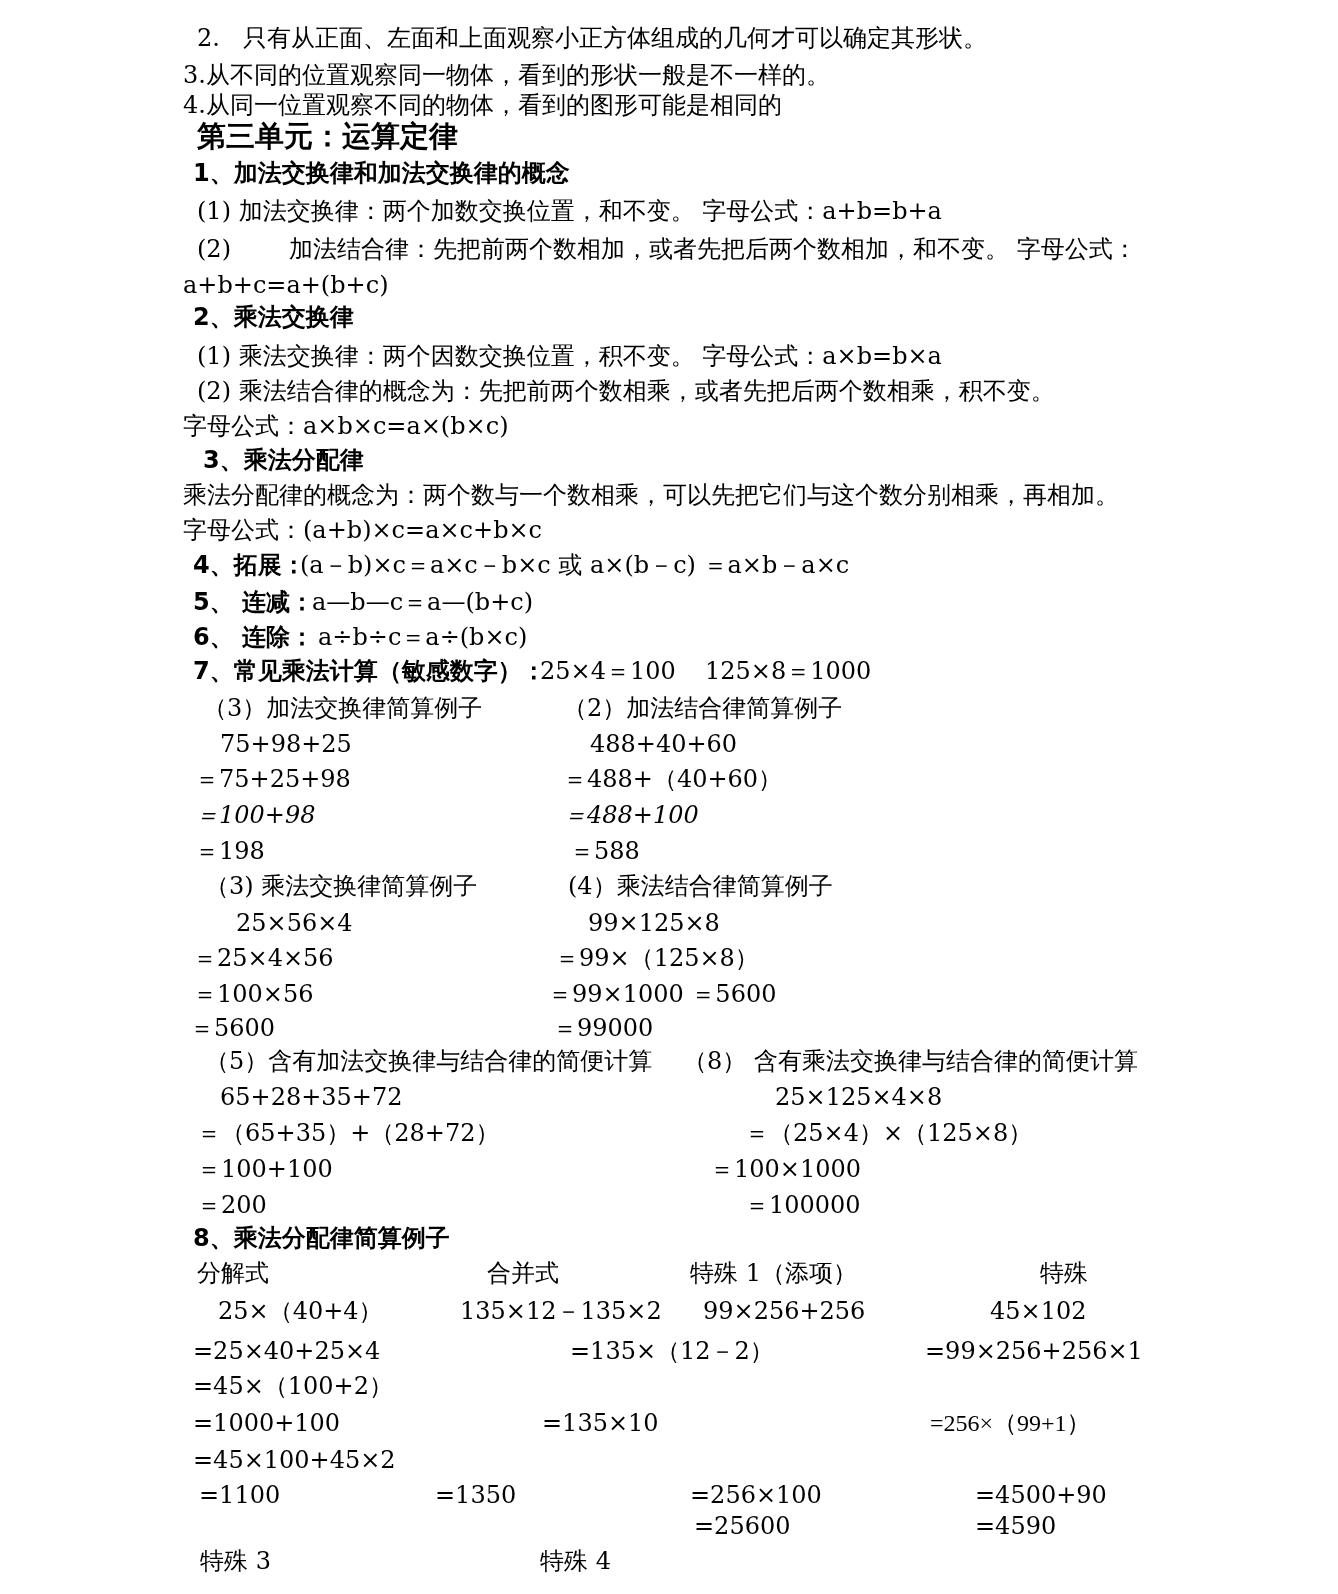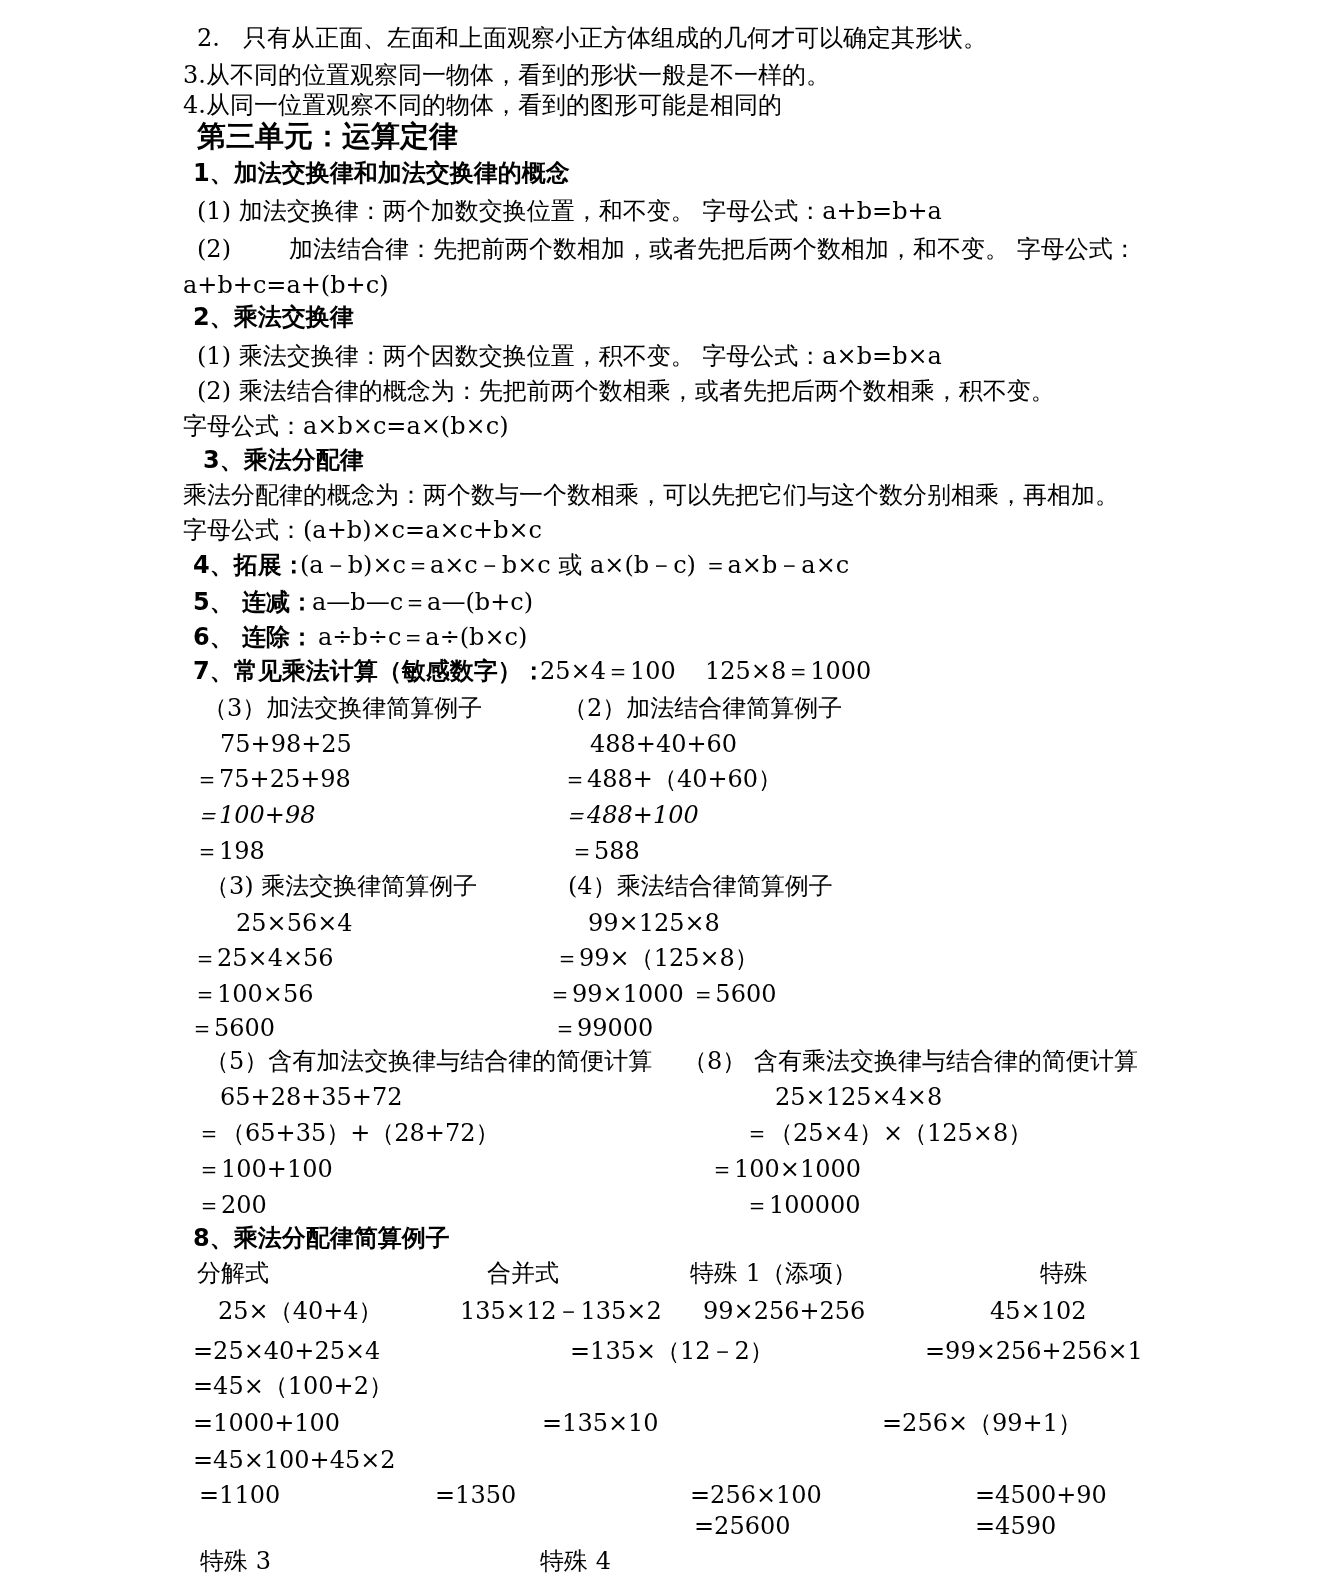--- a/index.html
+++ b/index.html
@@ -179,21 +179,21 @@
       <span class="seg" style="left: 193px;">=25×40+25×4</span>
       <span class="seg" style="left: 570px;">=135×（12－2）</span>
       <span class="seg" style="left: 925px;">=99×256+256×1</span>
     </div>
     <div class="line" style="top: 1373px;">
       <span class="seg" style="left: 193px;">=45×（100+2）</span>
     </div>
     <div class="line" style="top: 1410px;">
       <span class="seg" style="left: 193px;">=1000+100</span>
       <span class="seg" style="left: 542px;">=135×10</span>
-      <span class="seg" style="left: 882px;">=256×（99+1）</span>
+      <span class="seg" style="left: 930px; font-family: Liberation Serif, serif;">=256×（99+1）</span>
     </div>
     <div class="line" style="top: 1447px;">
       <span class="seg" style="left: 193px;">=45×100+45×2</span>
     </div>
     <div class="line" style="top: 1482px;">
       <span class="seg" style="left: 199px;">=1100</span>
       <span class="seg" style="left: 435px;">=1350</span>
       <span class="seg" style="left: 690px;">=256×100</span>
       <span class="seg" style="left: 975px;">=4500+90</span>
     </div>

